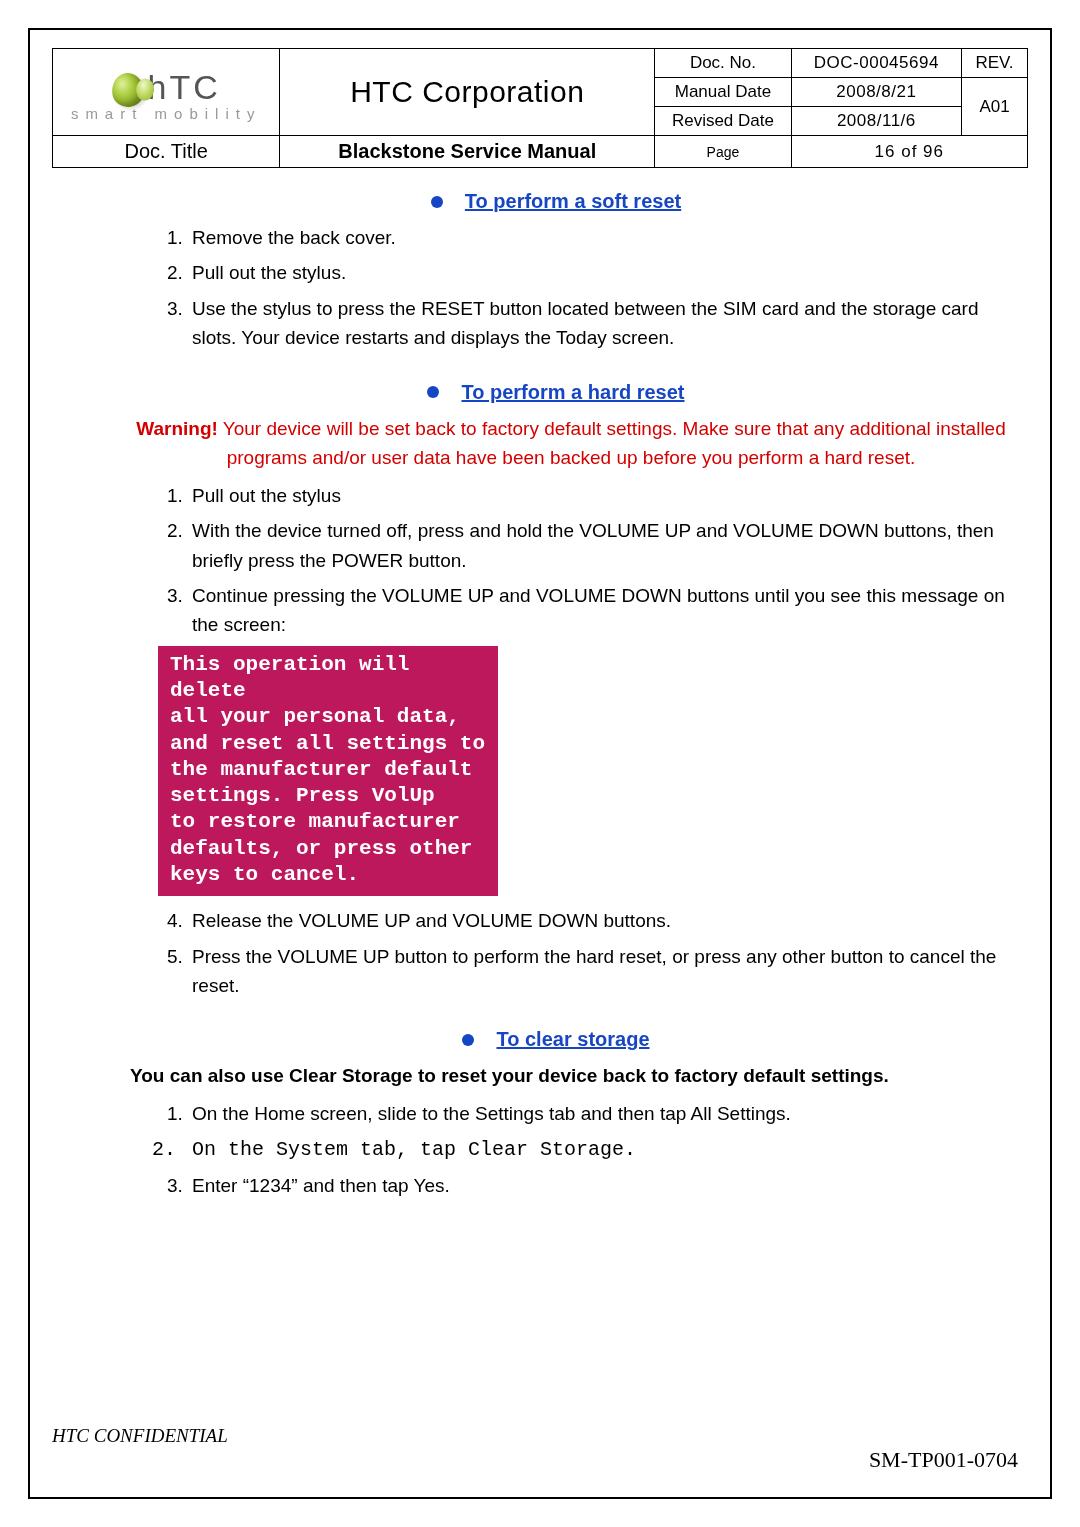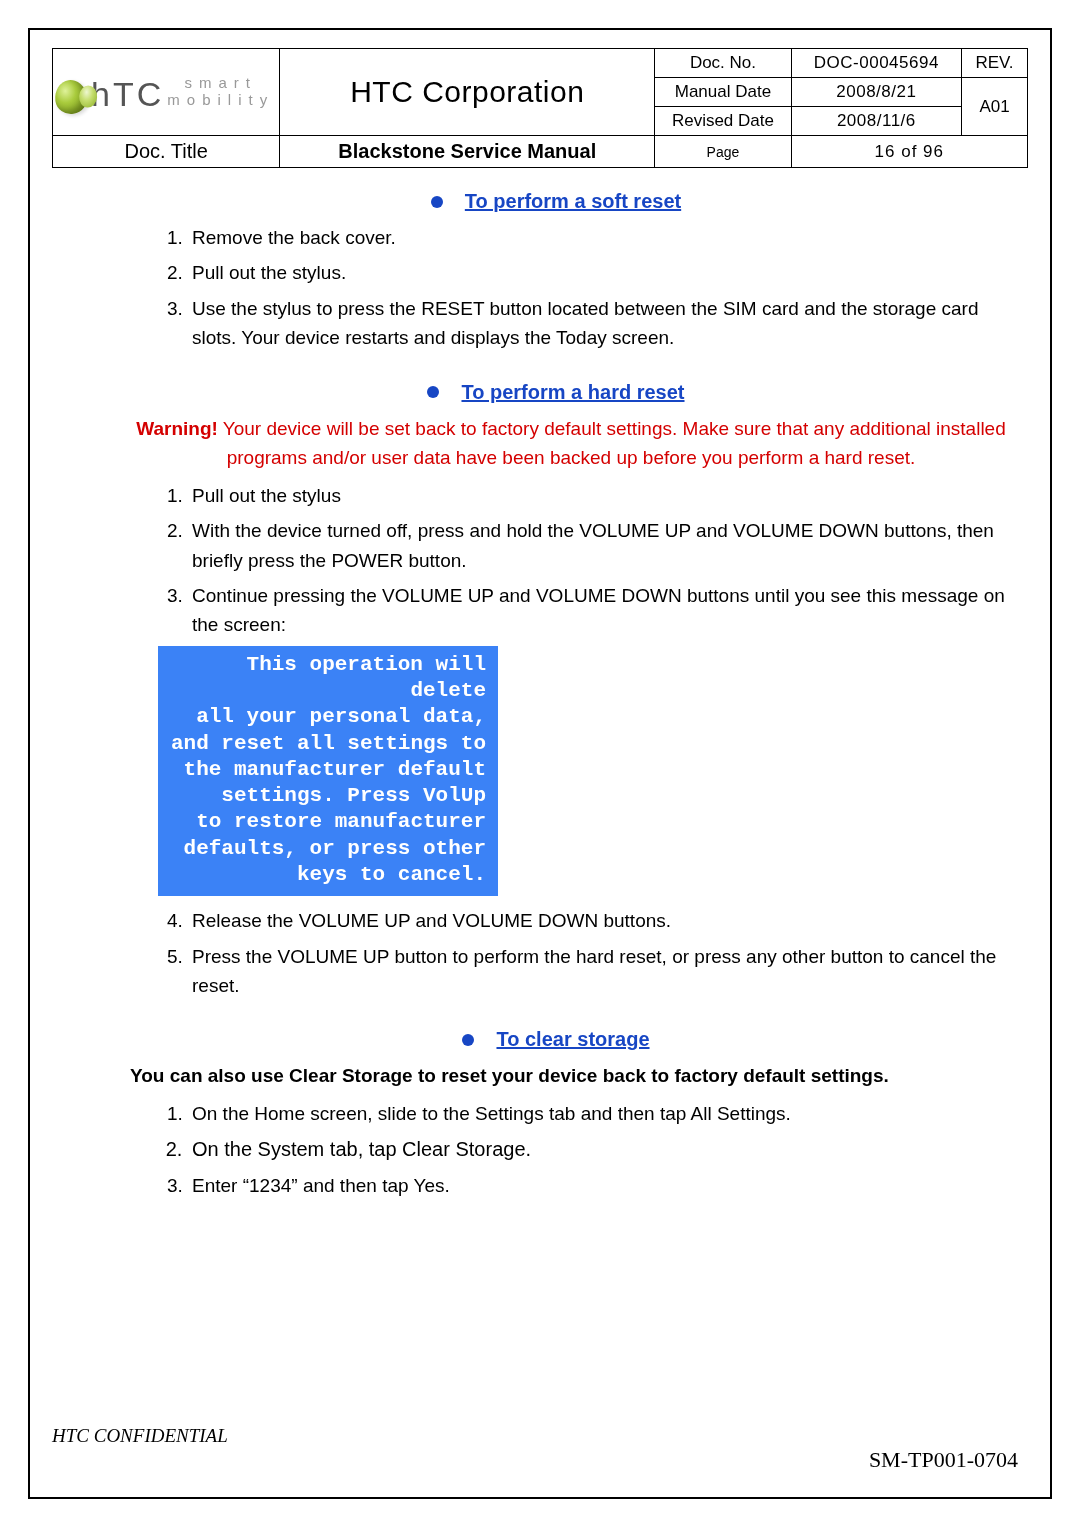--- a/index.html
+++ b/index.html
@@ -45,21 +45,21 @@
   }
   .hdr .lbl  { width: 120px; font-size: 17px; }
   .hdr .val  { width: 150px; font-size: 17px; letter-spacing: 0.5px;}
   .hdr .rev  { width: 58px;  font-size: 17px; }
   .hdr .title-lbl { width: 105px; font-size: 20px; text-align: center;}
   .hdr .doc-title { font-size: 20px; font-weight: bold; text-align: center;}
   .hdr .page-lbl  { font-size: 14px; }
   .hdr .page-val  { font-size: 17px; letter-spacing: 1px;}
 
   
-  .logo-wrap { display: flex; flex-direction: row; align-items: center; gap:0; }
+  .logo-wrap { display: flex; flex-direction: column; align-items: center; gap:0; }
   .logo-top { display:flex; align-items:flex-end; gap:4px; height:44px;}
   .logo-text-htc {
     font-family: Arial, sans-serif;
     font-size: 34px;
     letter-spacing: 3px;
     color: #555;
     font-weight: 300;
   }
   .logo-sub {
     font-size: 15px;
@@ -129,34 +129,33 @@
     text-align: center;
   }
   .warn-strong { font-weight: bold; }
 
   .note-strong {
     font-weight: bold;
     margin: 0 0 8px 30px;
   }
 
   .screen-msg {
-    background: #3b82f6;
+    background: #be185d;
     color: #fff;
     font-family: "Courier New", monospace;
     font-size: 21px;
     font-weight: bold;
     padding: 6px 12px 8px 12px;
     width: 340px;
     margin: 6px 0 10px 58px;
     line-height: 1.25;
     white-space: pre-line;
-    text-align: right;
-  }
-
-  .serif { font-family: Liberation Sans, sans-serif; font-size: 20px;}
+  }
+
+  .serif { font-family: Liberation Mono, monospace; font-size: 20px;}
 
   
   .footer-left {
     position: absolute;
     left: 22px;
     bottom: 50px;
     font-family: "Times New Roman", serif;
     font-style: italic;
     font-size: 19px;
     text-align: center;

